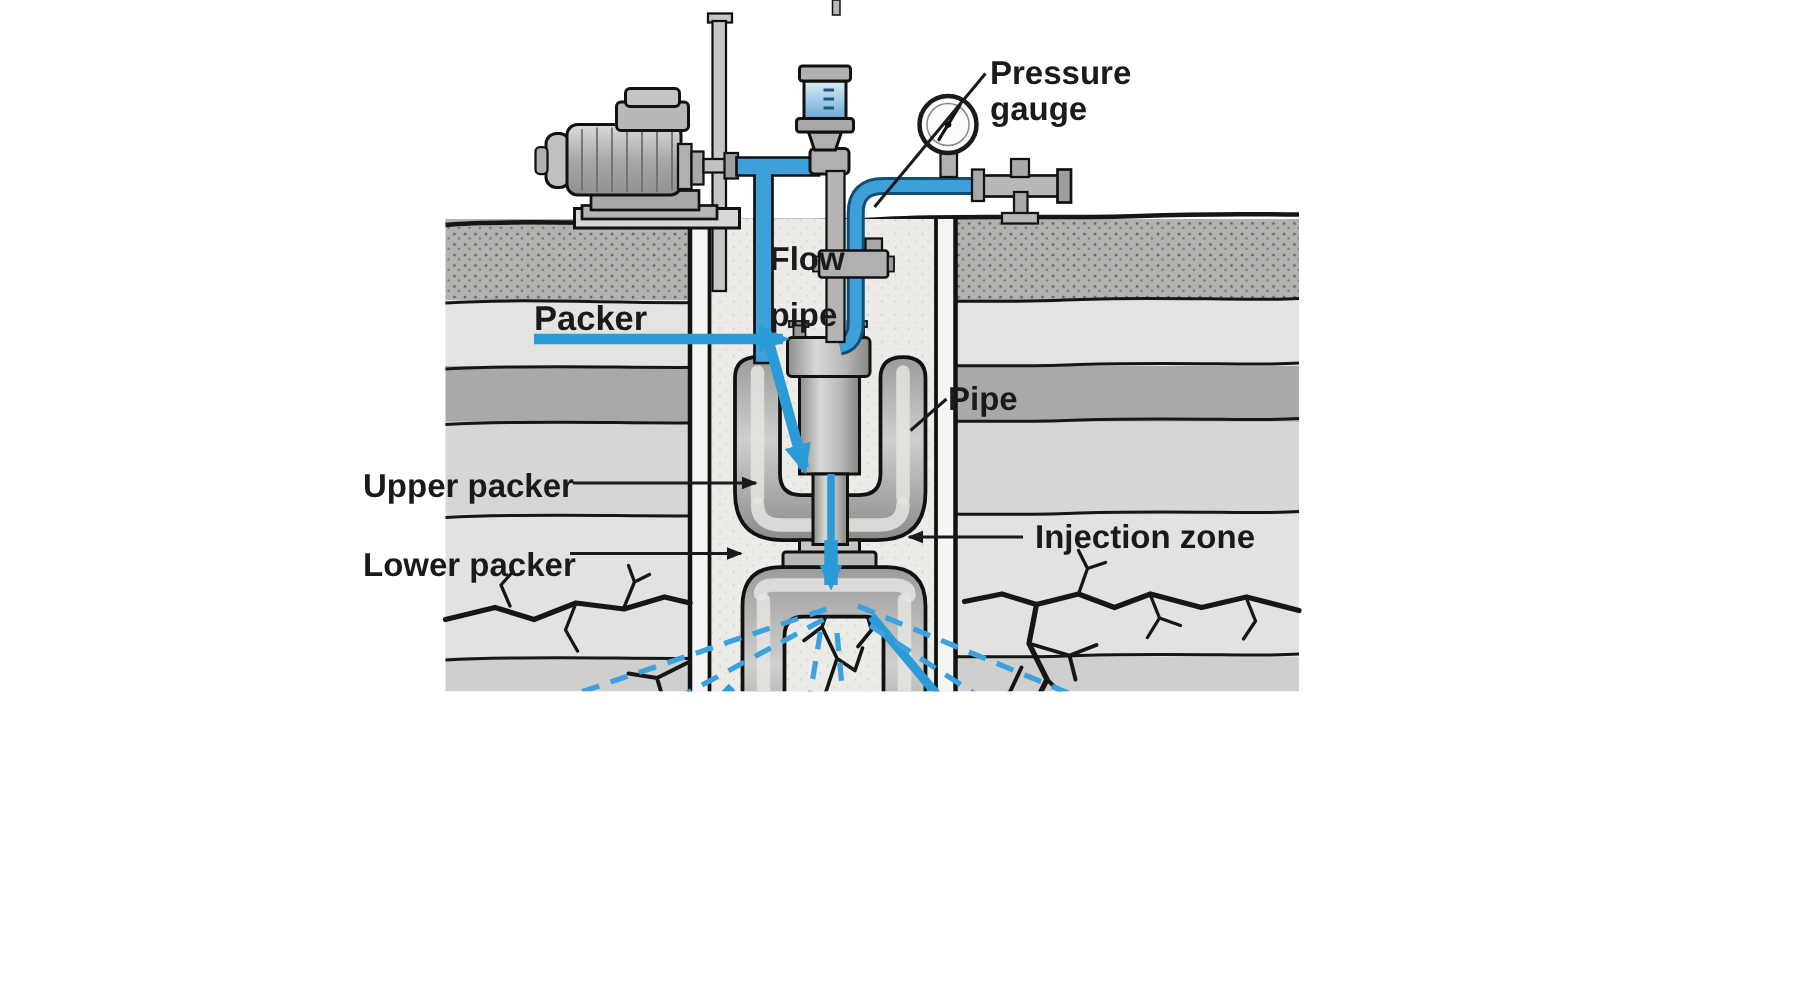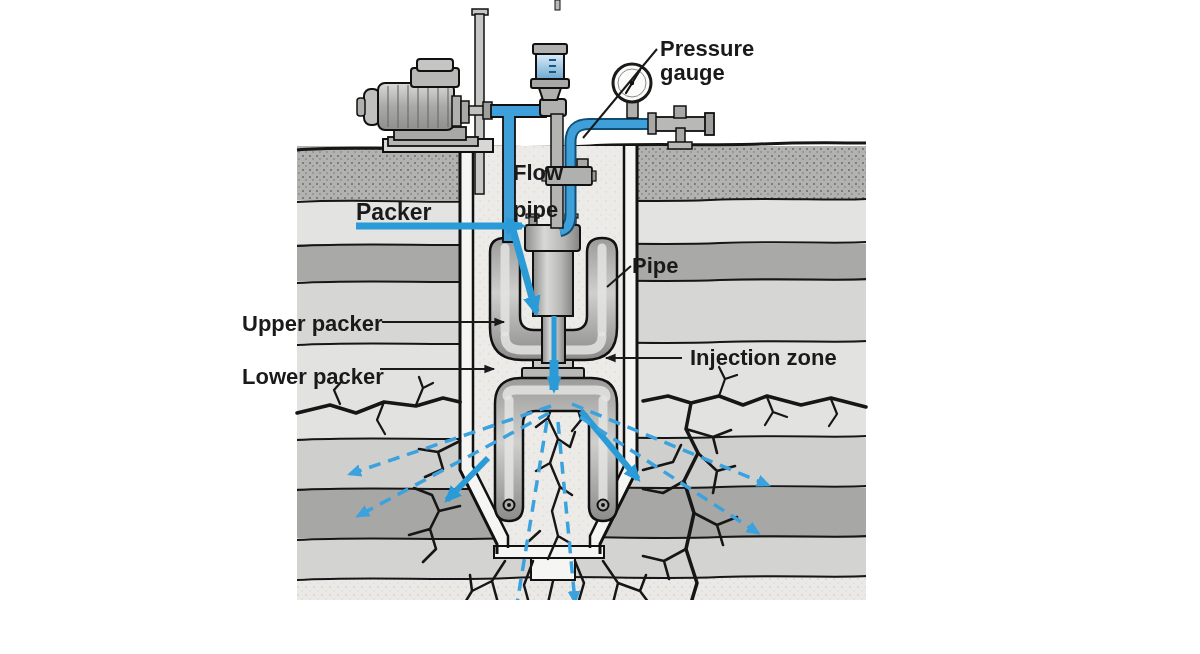--- a/index.html
+++ b/index.html
@@ -1,16 +1,16 @@
 <!DOCTYPE html>
 <html><head>
 <meta charset="utf-8">
 <style>
   html,body{margin:0;padding:0;background:#ffffff;}
-  .stage{position:relative;width:1200px;height:600px;background:#ffffff;overflow:hidden;
+  .stage{position:relative;width:1200px;height:461px;background:#ffffff;overflow:hidden;
          font-family:"Liberation Sans","DejaVu Sans",sans-serif;}
   svg{display:block;}
   text{font-family:"Liberation Sans","DejaVu Sans",sans-serif;font-weight:600;}
   .lbl{font-size:22px;}
   .lbl-big{font-size:23px;}
 </style>
 </head>
 <body>
 
 <div class="stage">

